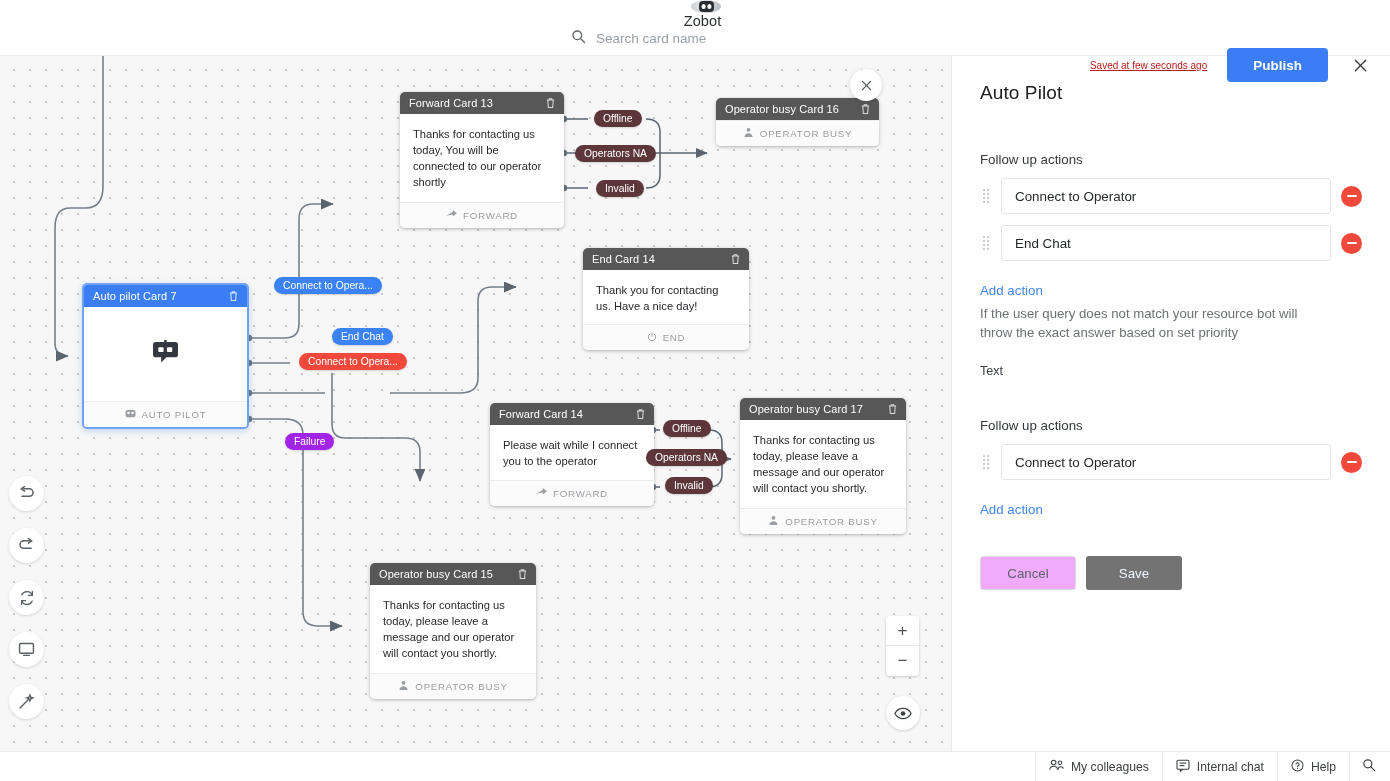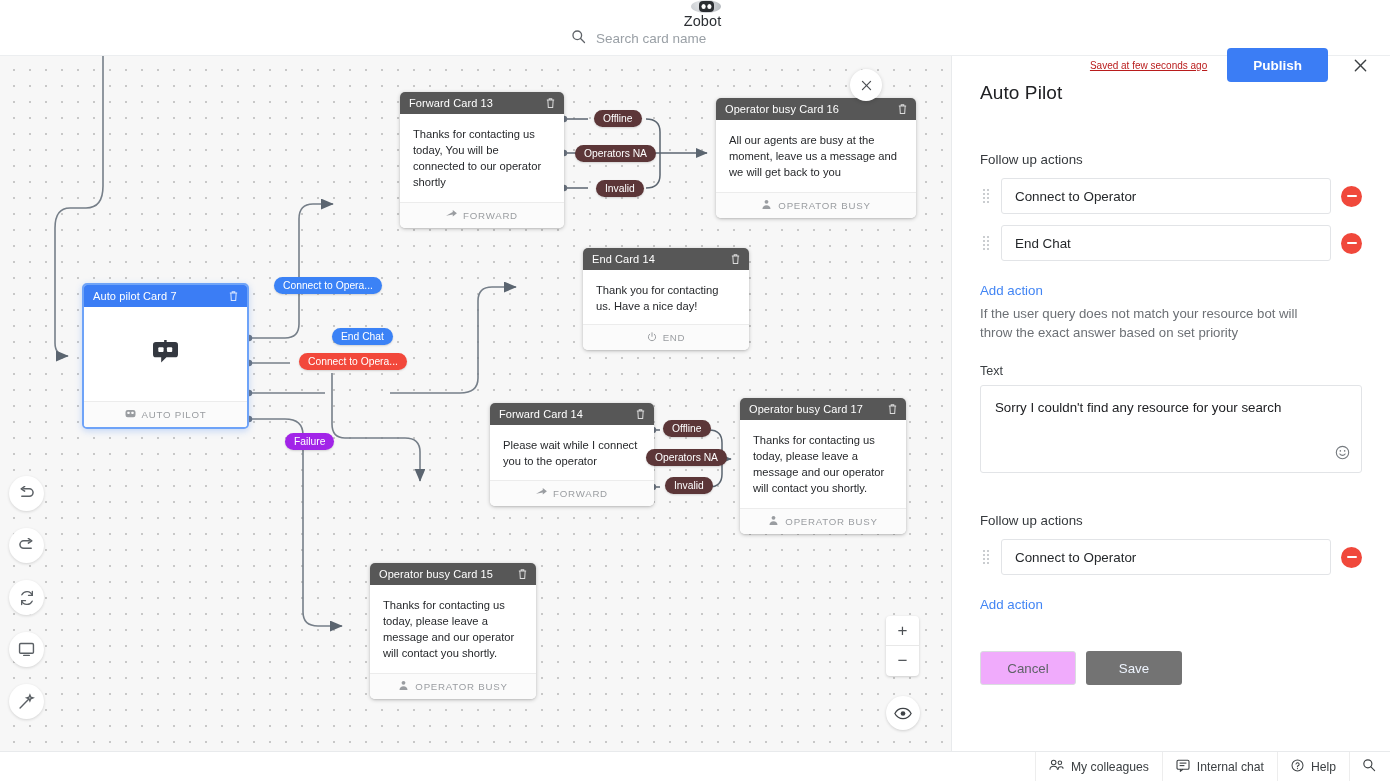--- a/index.html
+++ b/index.html
@@ -298,30 +298,29 @@
       <div class="node-foot">
         <span>
           <svg width="11" height="9" viewBox="0 0 12 10" fill="#9a9da1">
               <path d="M0 6.4 L7.4 2.2 L7.4 0 L12 3.6 L7.4 7.2 L7.4 5 Z"></path>
             </svg>
         </span>
         <span>FORWARD</span>
       </div>
     </div>
 
-    <div class="node" style="left:716px; top:42px; width:200px;">
+    <div class="node" style="left:716px; top:42px; width:163px;">
       <div class="node-head">
         <span class="node-title">Operator busy Card 16</span>
         <span class="node-trash">
           <svg width="11" height="12" viewBox="0 0 12 13" fill="none" stroke="#e8e8e8" stroke-width="1.1">
             <path d="M2 3.2h8M4.6 3.2V1.9h2.8v1.3M3.1 3.2l.5 8.2h4.8l.5-8.2"></path>
           </svg>
         </span>
       </div>
-      <div class="node-body">All our agents are busy at the moment, leave us a message and we will get back to you</div>
       <div class="node-foot">
         <span>
           <svg width="11" height="11" viewBox="0 0 12 12" fill="#9a9da1">
             <circle cx="6" cy="3.1" r="2.1"></circle>
               <path d="M1.6 11c0-2.6 2-4.3 4.4-4.3s4.4 1.7 4.4 4.3z"></path>
           </svg>
         </span>
         <span>OPERATOR BUSY</span>
       </div>
     </div>
@@ -546,31 +545,20 @@
         <div class="remove-btn">
             <span></span>
           </div>
       </div>
 
       <div class="add-action">Add action</div>
 
       <div class="helper">If the user query does not match your resource bot will throw the exact answer based on set priority</div>
 
       <div class="field-label">Text</div>
-      <div class="textarea-box">
-        <span>Sorry I couldn't find any resource for your search</span>
-        <span class="emoji-btn">
-          <svg width="15" height="15" viewBox="0 0 16 16" fill="none" stroke="#757a7f" stroke-width="1.2">
-            <circle cx="8" cy="8" r="6.6"></circle>
-              <circle cx="5.7" cy="6.3" r=".85" fill="#757a7f" stroke="none"></circle>
-            <circle cx="10.3" cy="6.3" r=".85" fill="#757a7f" stroke="none"></circle>
-            <path d="M5.2 9.6a3.4 3.4 0 0 0 5.6 0" stroke-linecap="round"></path>
-          </svg>
-        </span>
-      </div>
 
       <div class="section-label tight">Follow up actions</div>
 
       <div class="action-row">
         <div class="drag-dots">
           <i></i>
             <i></i>
             <i></i>
             <i></i>
             <i></i>

